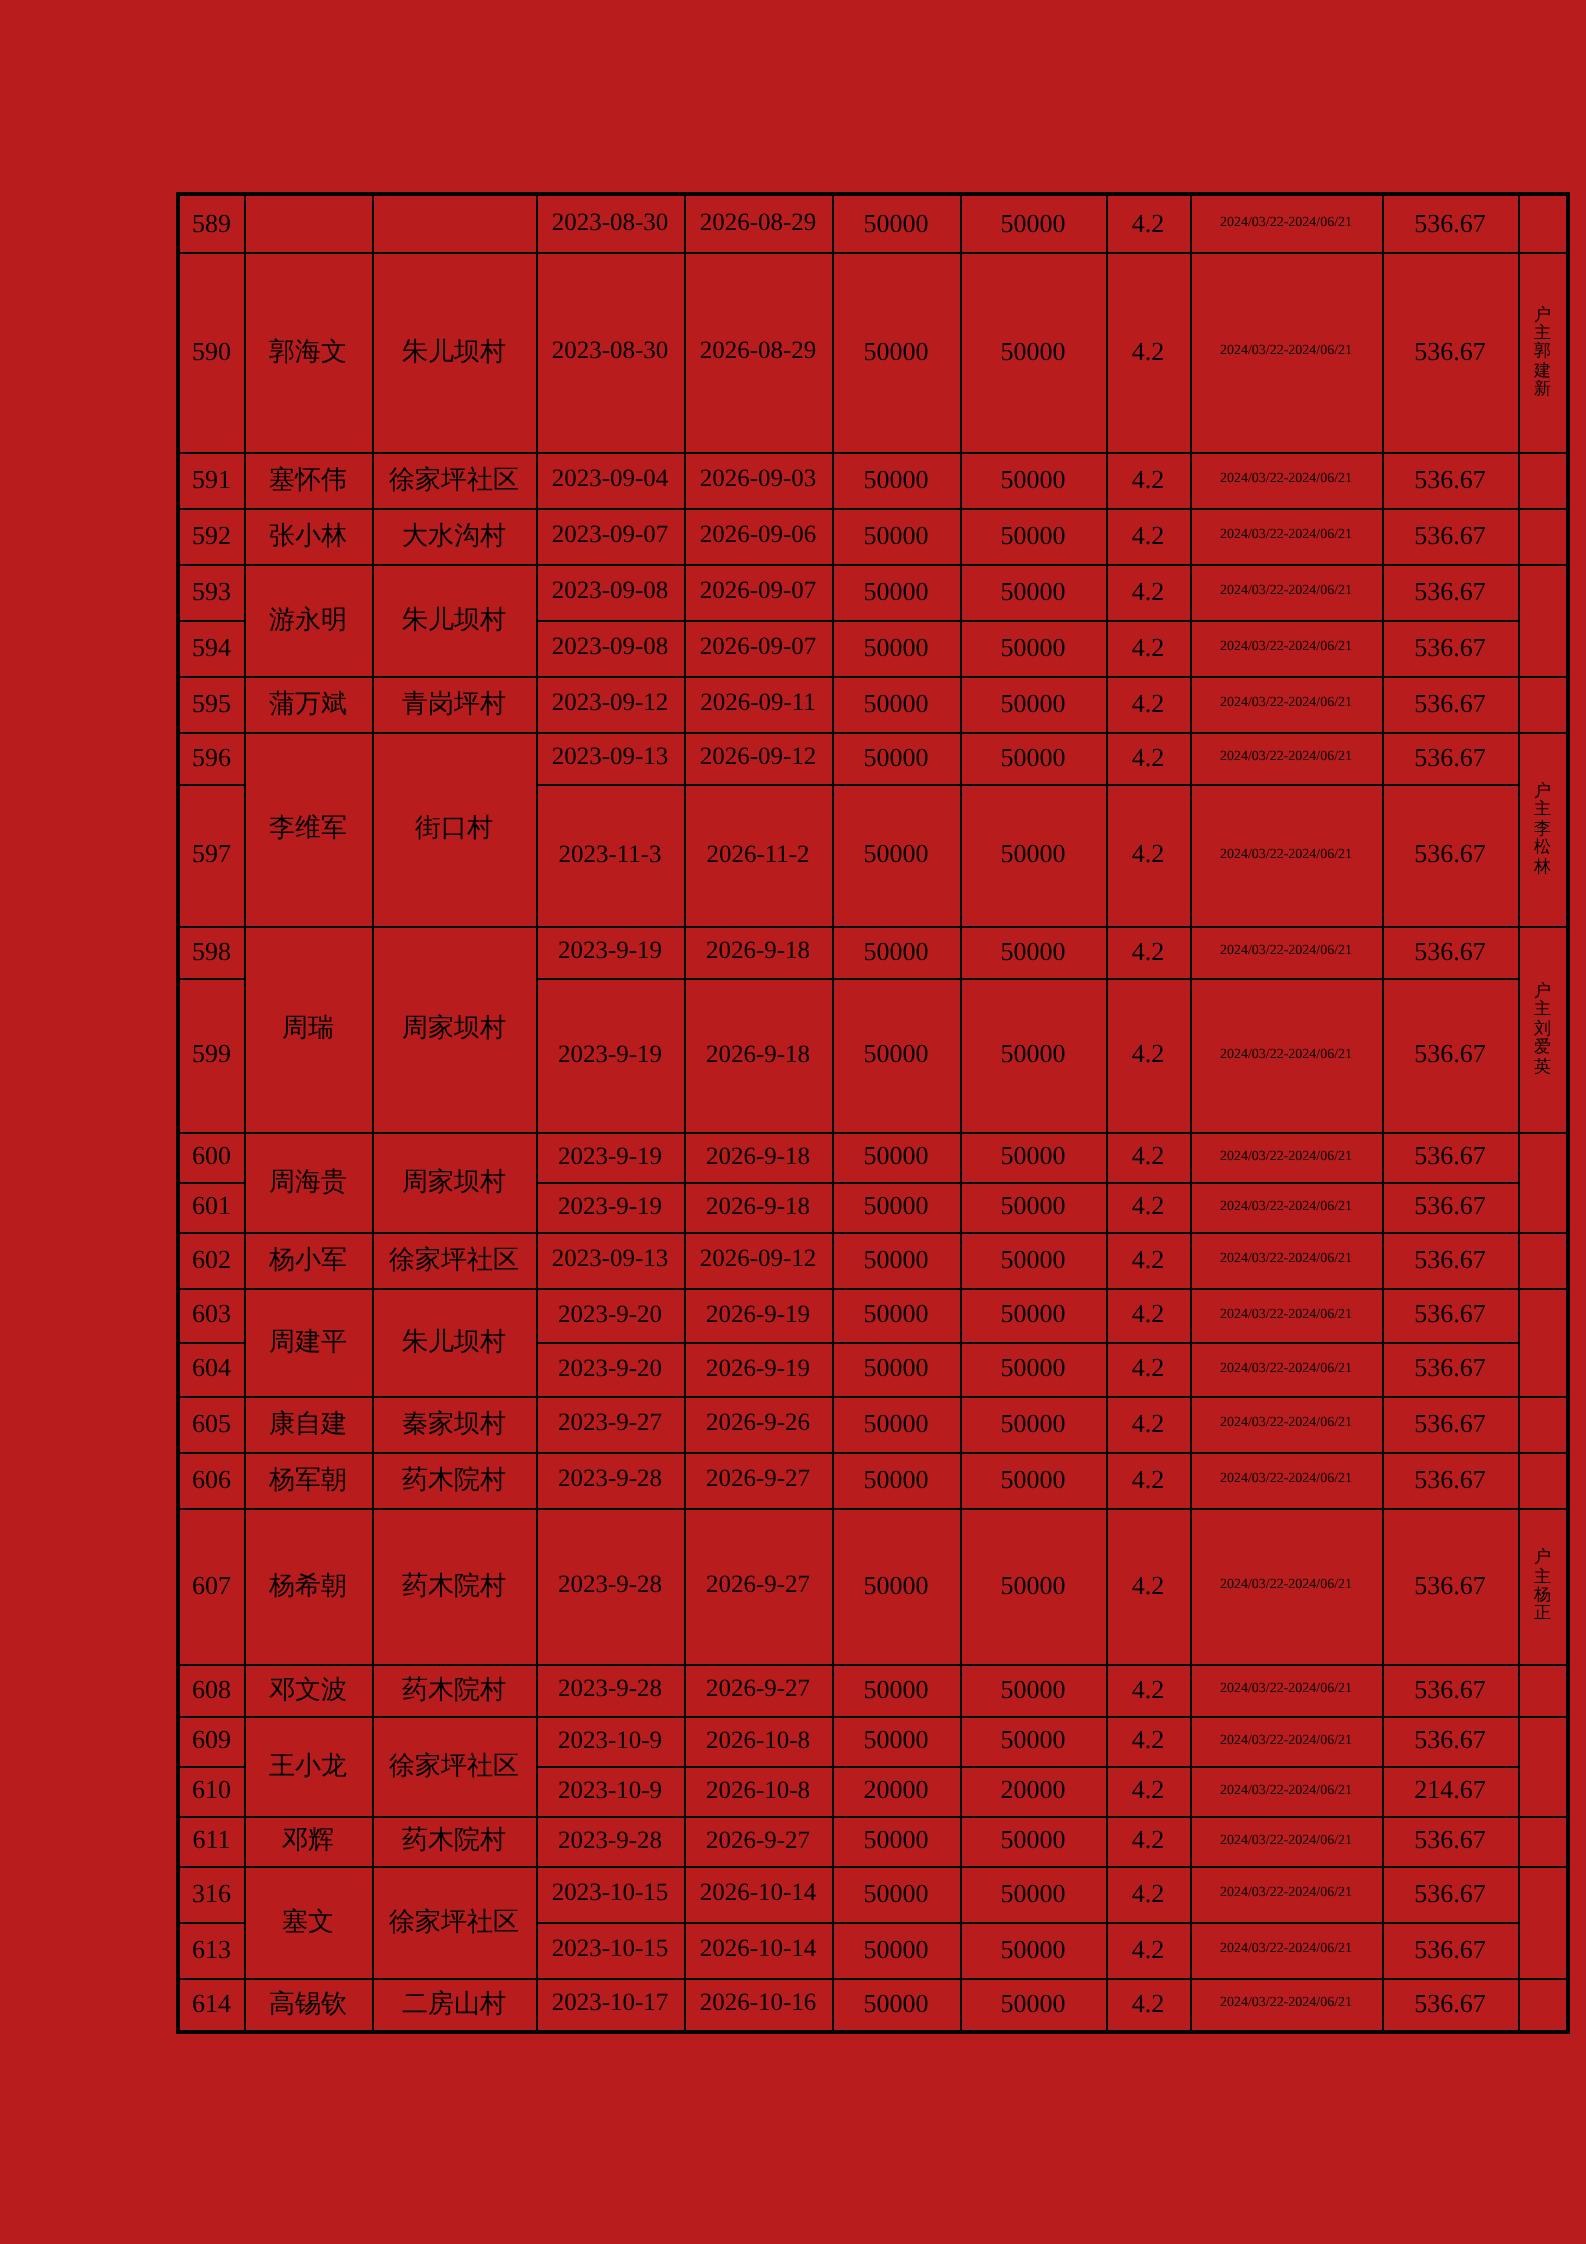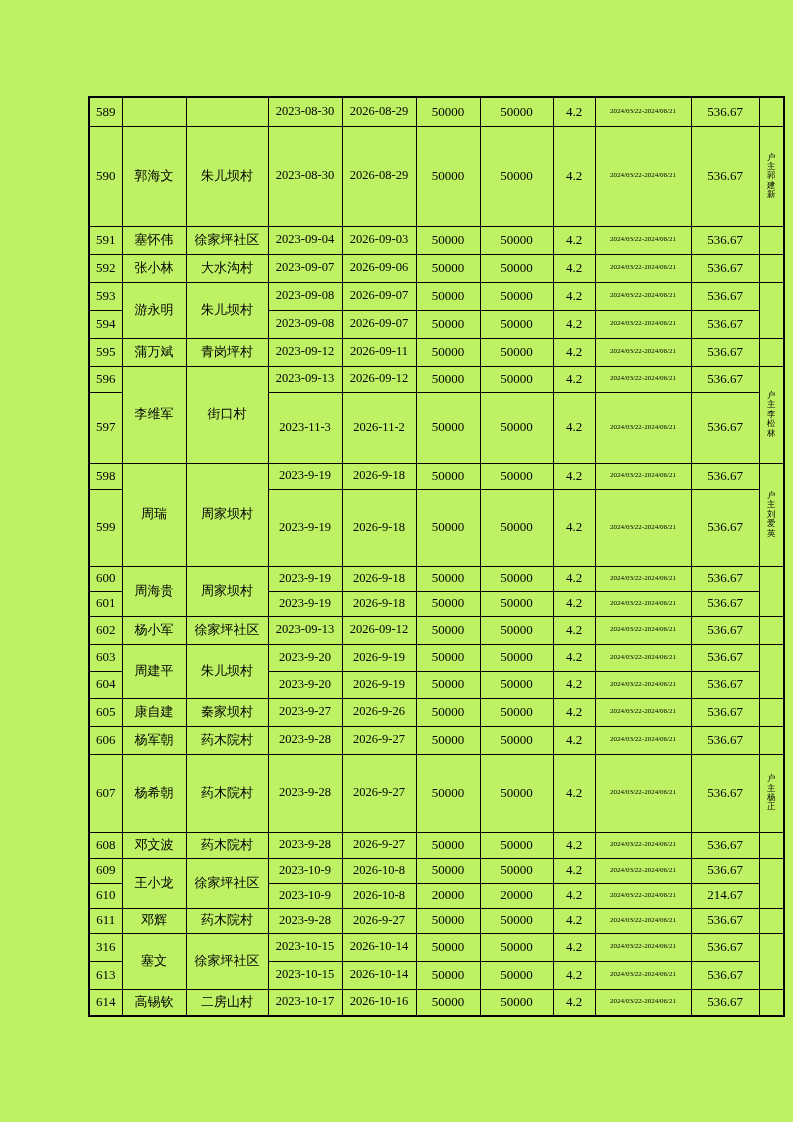--- a/index.html
+++ b/index.html
@@ -6,21 +6,21 @@
     margin: 0;
     padding: 0;
     background: #ffffff;
     font-family: "Liberation Serif", "DejaVu Serif", serif;
     color: #000;
   }
   .page {
     position: relative;
     width: 793px;
     height: 1122px;
-    background: #bef264;
+    background: #b91c1c;
     overflow: hidden;
   }
   table.loan-table {
     position: absolute;
     left: 88px;
     top: 96px;
     width: 695px;
     border-collapse: collapse;
     table-layout: fixed;
     border: 2px solid #000;

